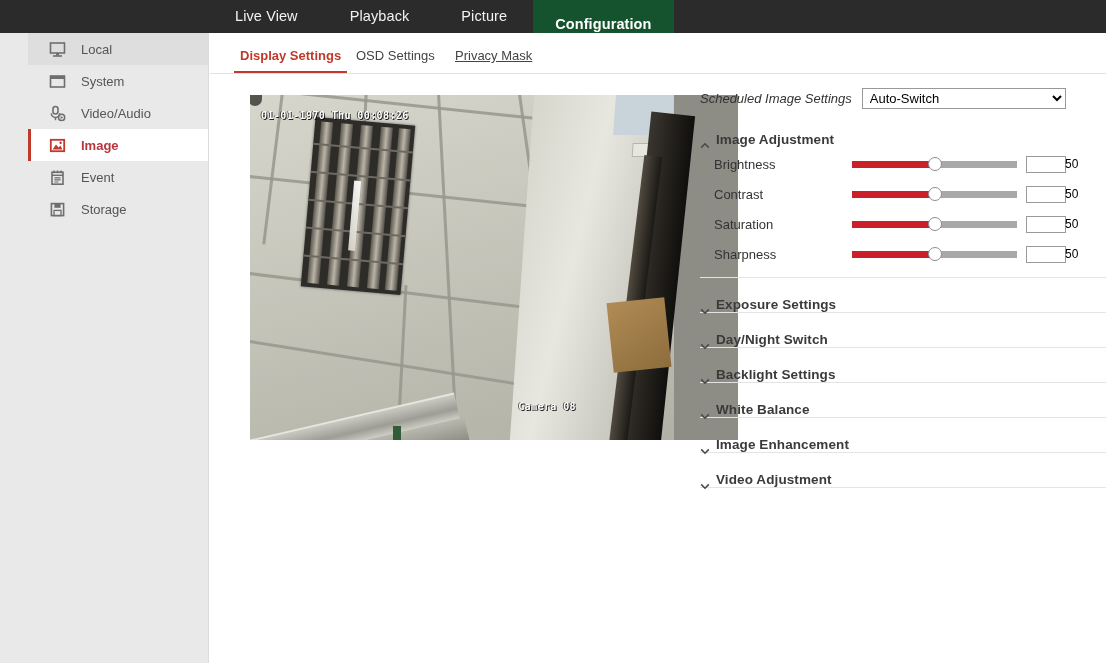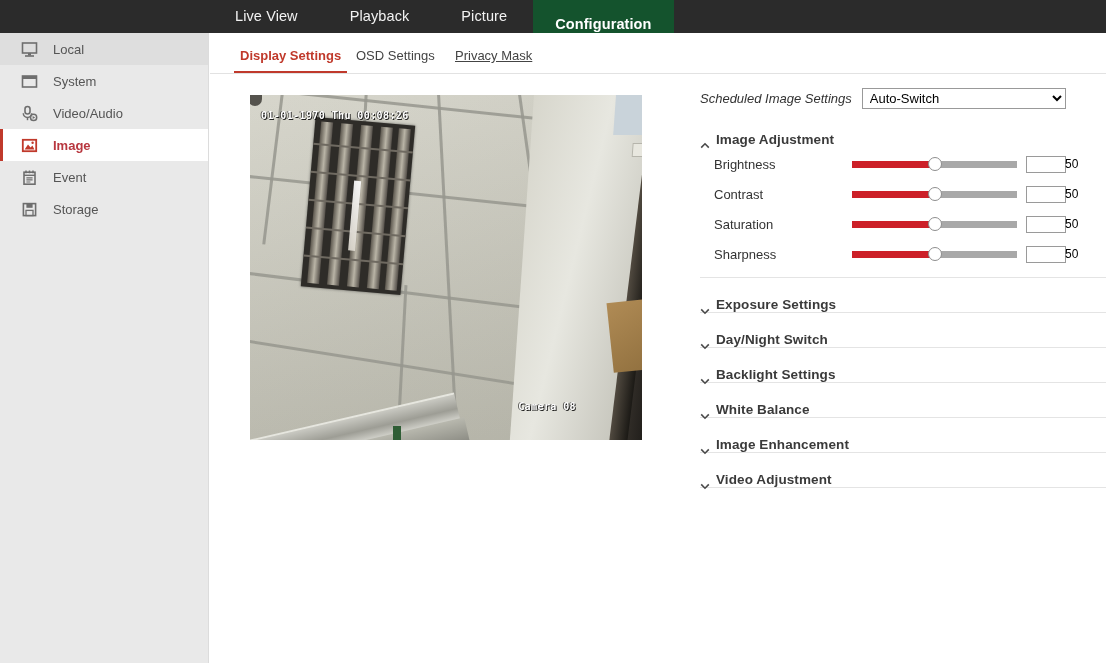--- a/index.html
+++ b/index.html
@@ -46,20 +46,21 @@
 
   
   .sidebar {
     position: absolute;
     left: 0; top: 33px;
     width: 209px;
     height: 630px;
     background: #e9e9e9;
     border-right: 1px solid #dcdcdc;
     box-sizing: border-box;
+    padding-left: 28px;
   }
   .side-item {
     height: 32px;
     display: flex;
     align-items: center;
     padding-left: 21px;
     box-sizing: border-box;
     cursor: pointer;
     position: relative;
     font-size: 13px;
@@ -121,21 +122,21 @@
   .subtab.active {
     color: #c0392b;
     font-weight: bold;
     border-bottom: 2px solid #c0392b;
   }
 
   
   .video-wrap {
     position: absolute;
     left: 40px; top: 62px;
-    width: 392px;
+    width: 488px;
     height: 345px;
     overflow: hidden;
     background: #8d8d86;
   }
   .vid-scene {
     position: absolute;
     left: 0; top: 0;
     width: 424px; height: 345px;
     background:
       linear-gradient(160deg, rgba(255,255,255,0.16) 0%, rgba(0,0,0,0.10) 100%),

